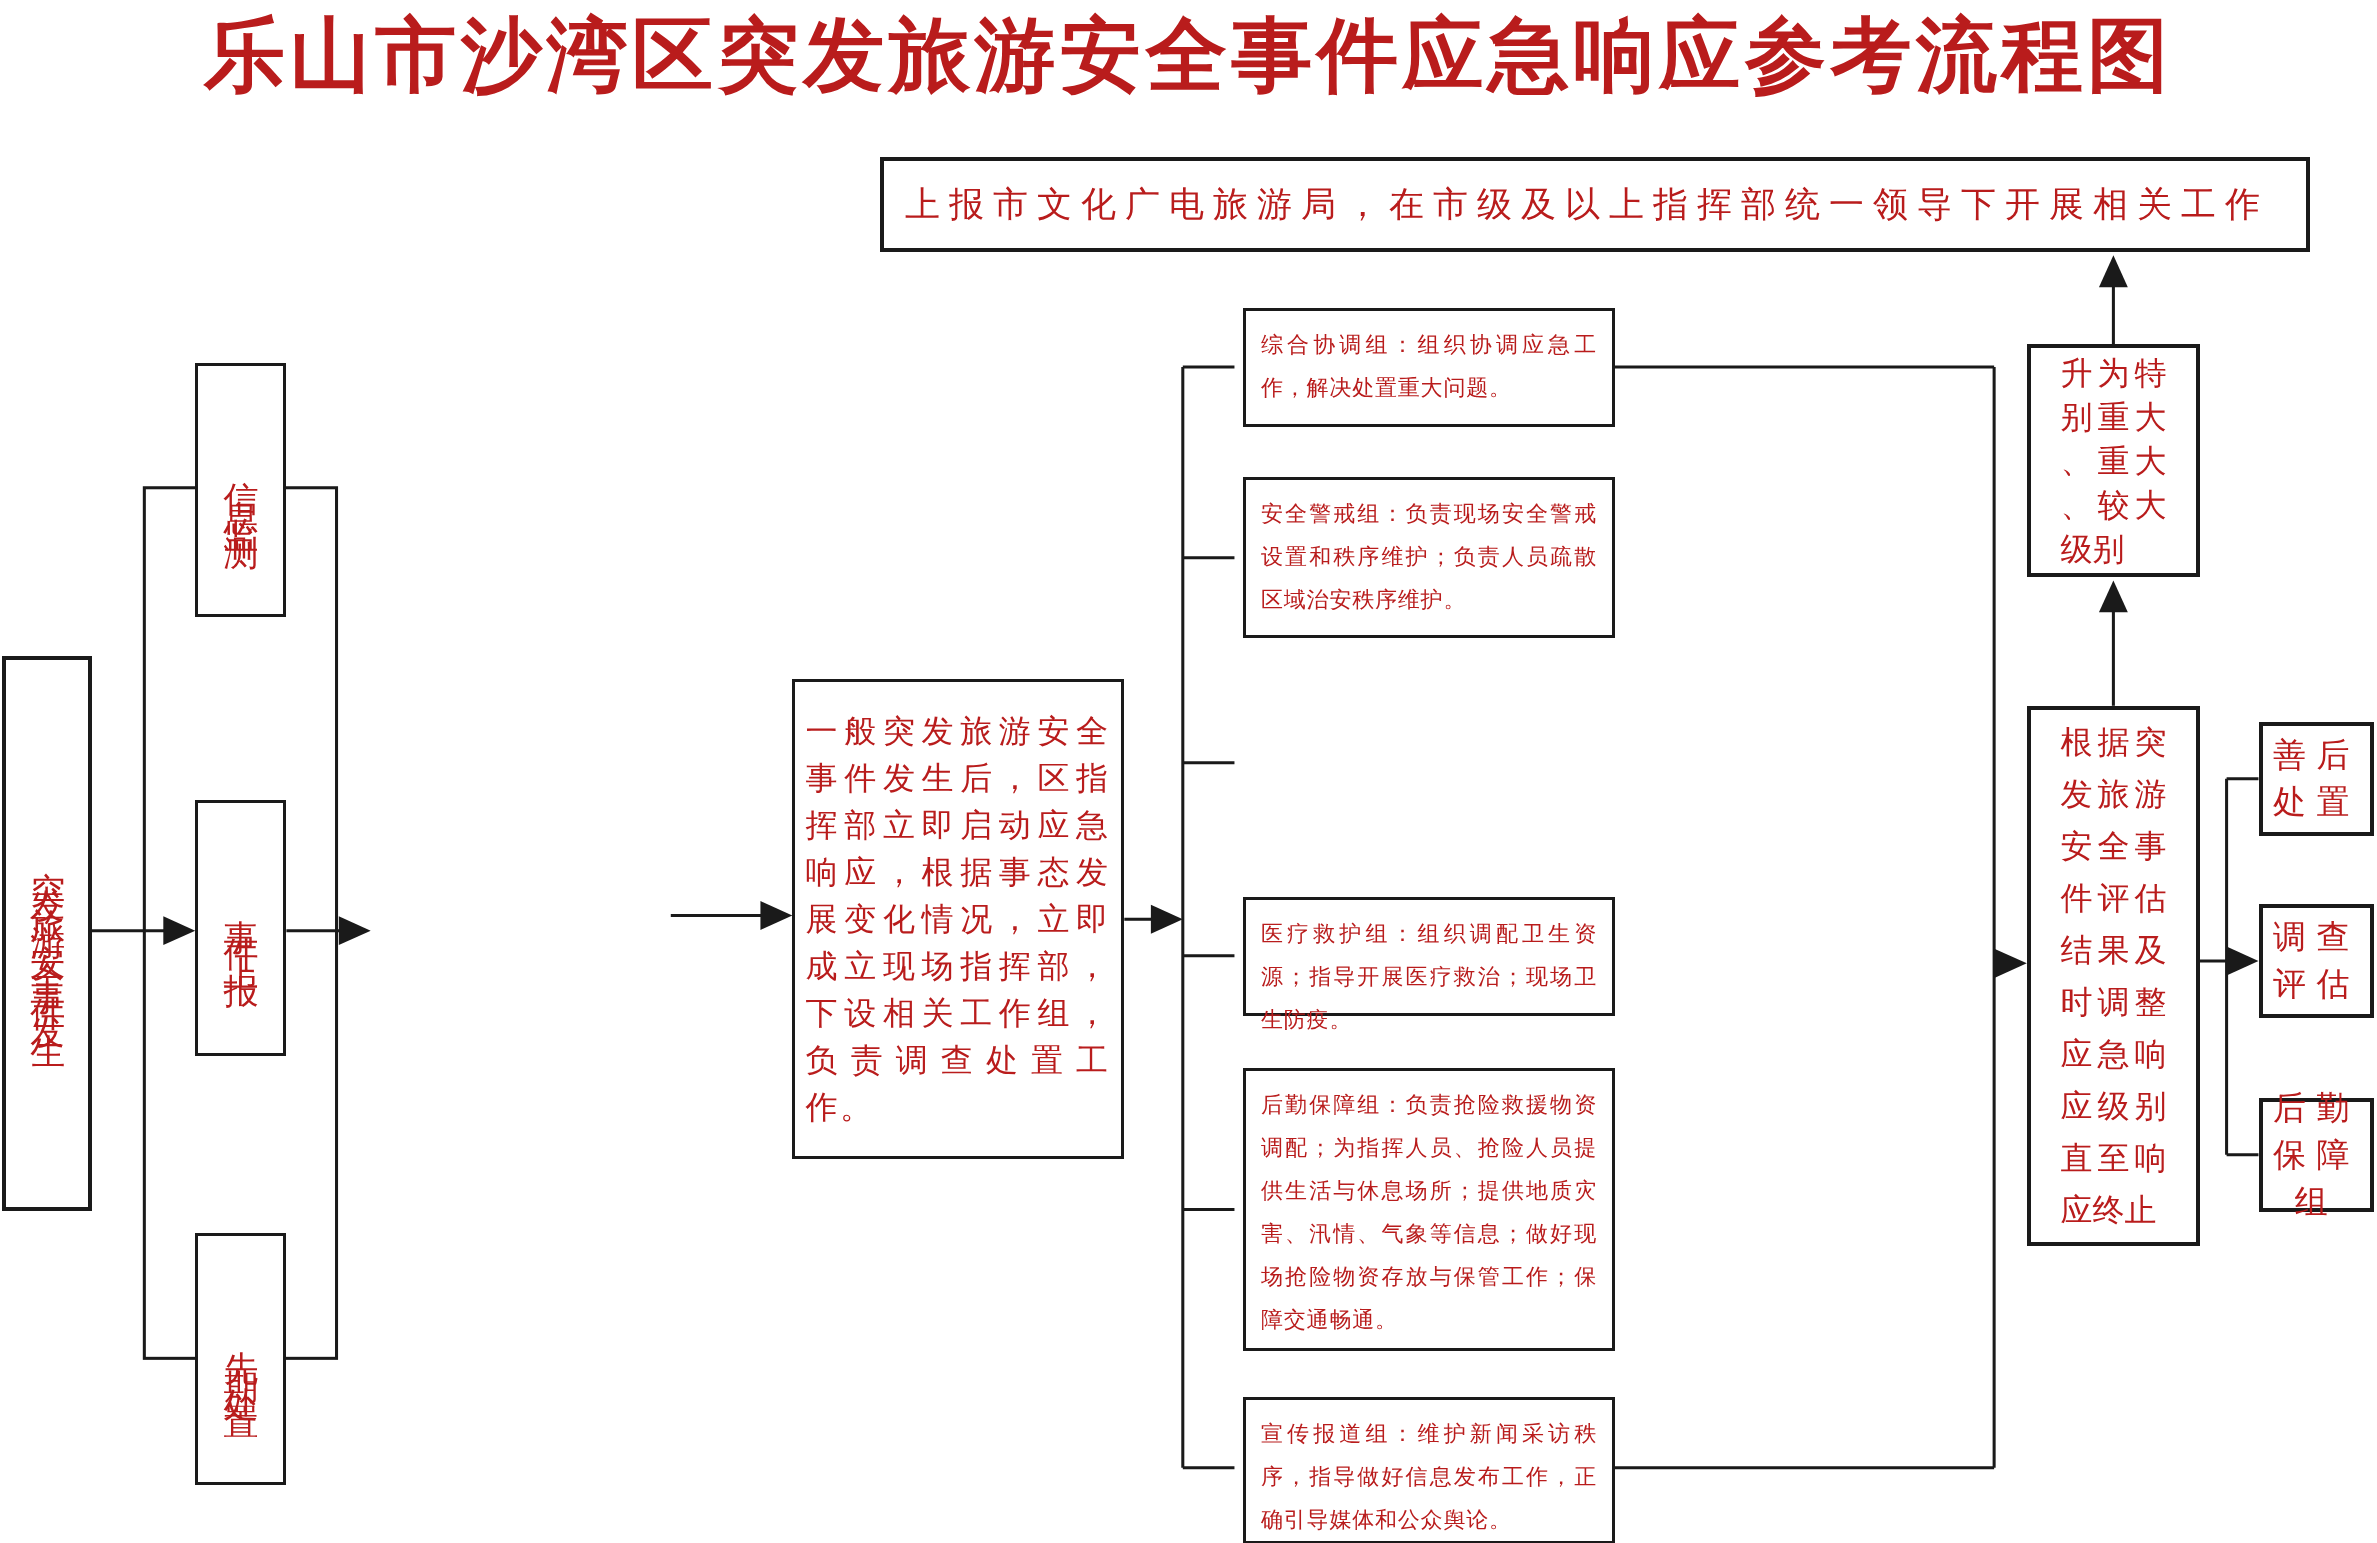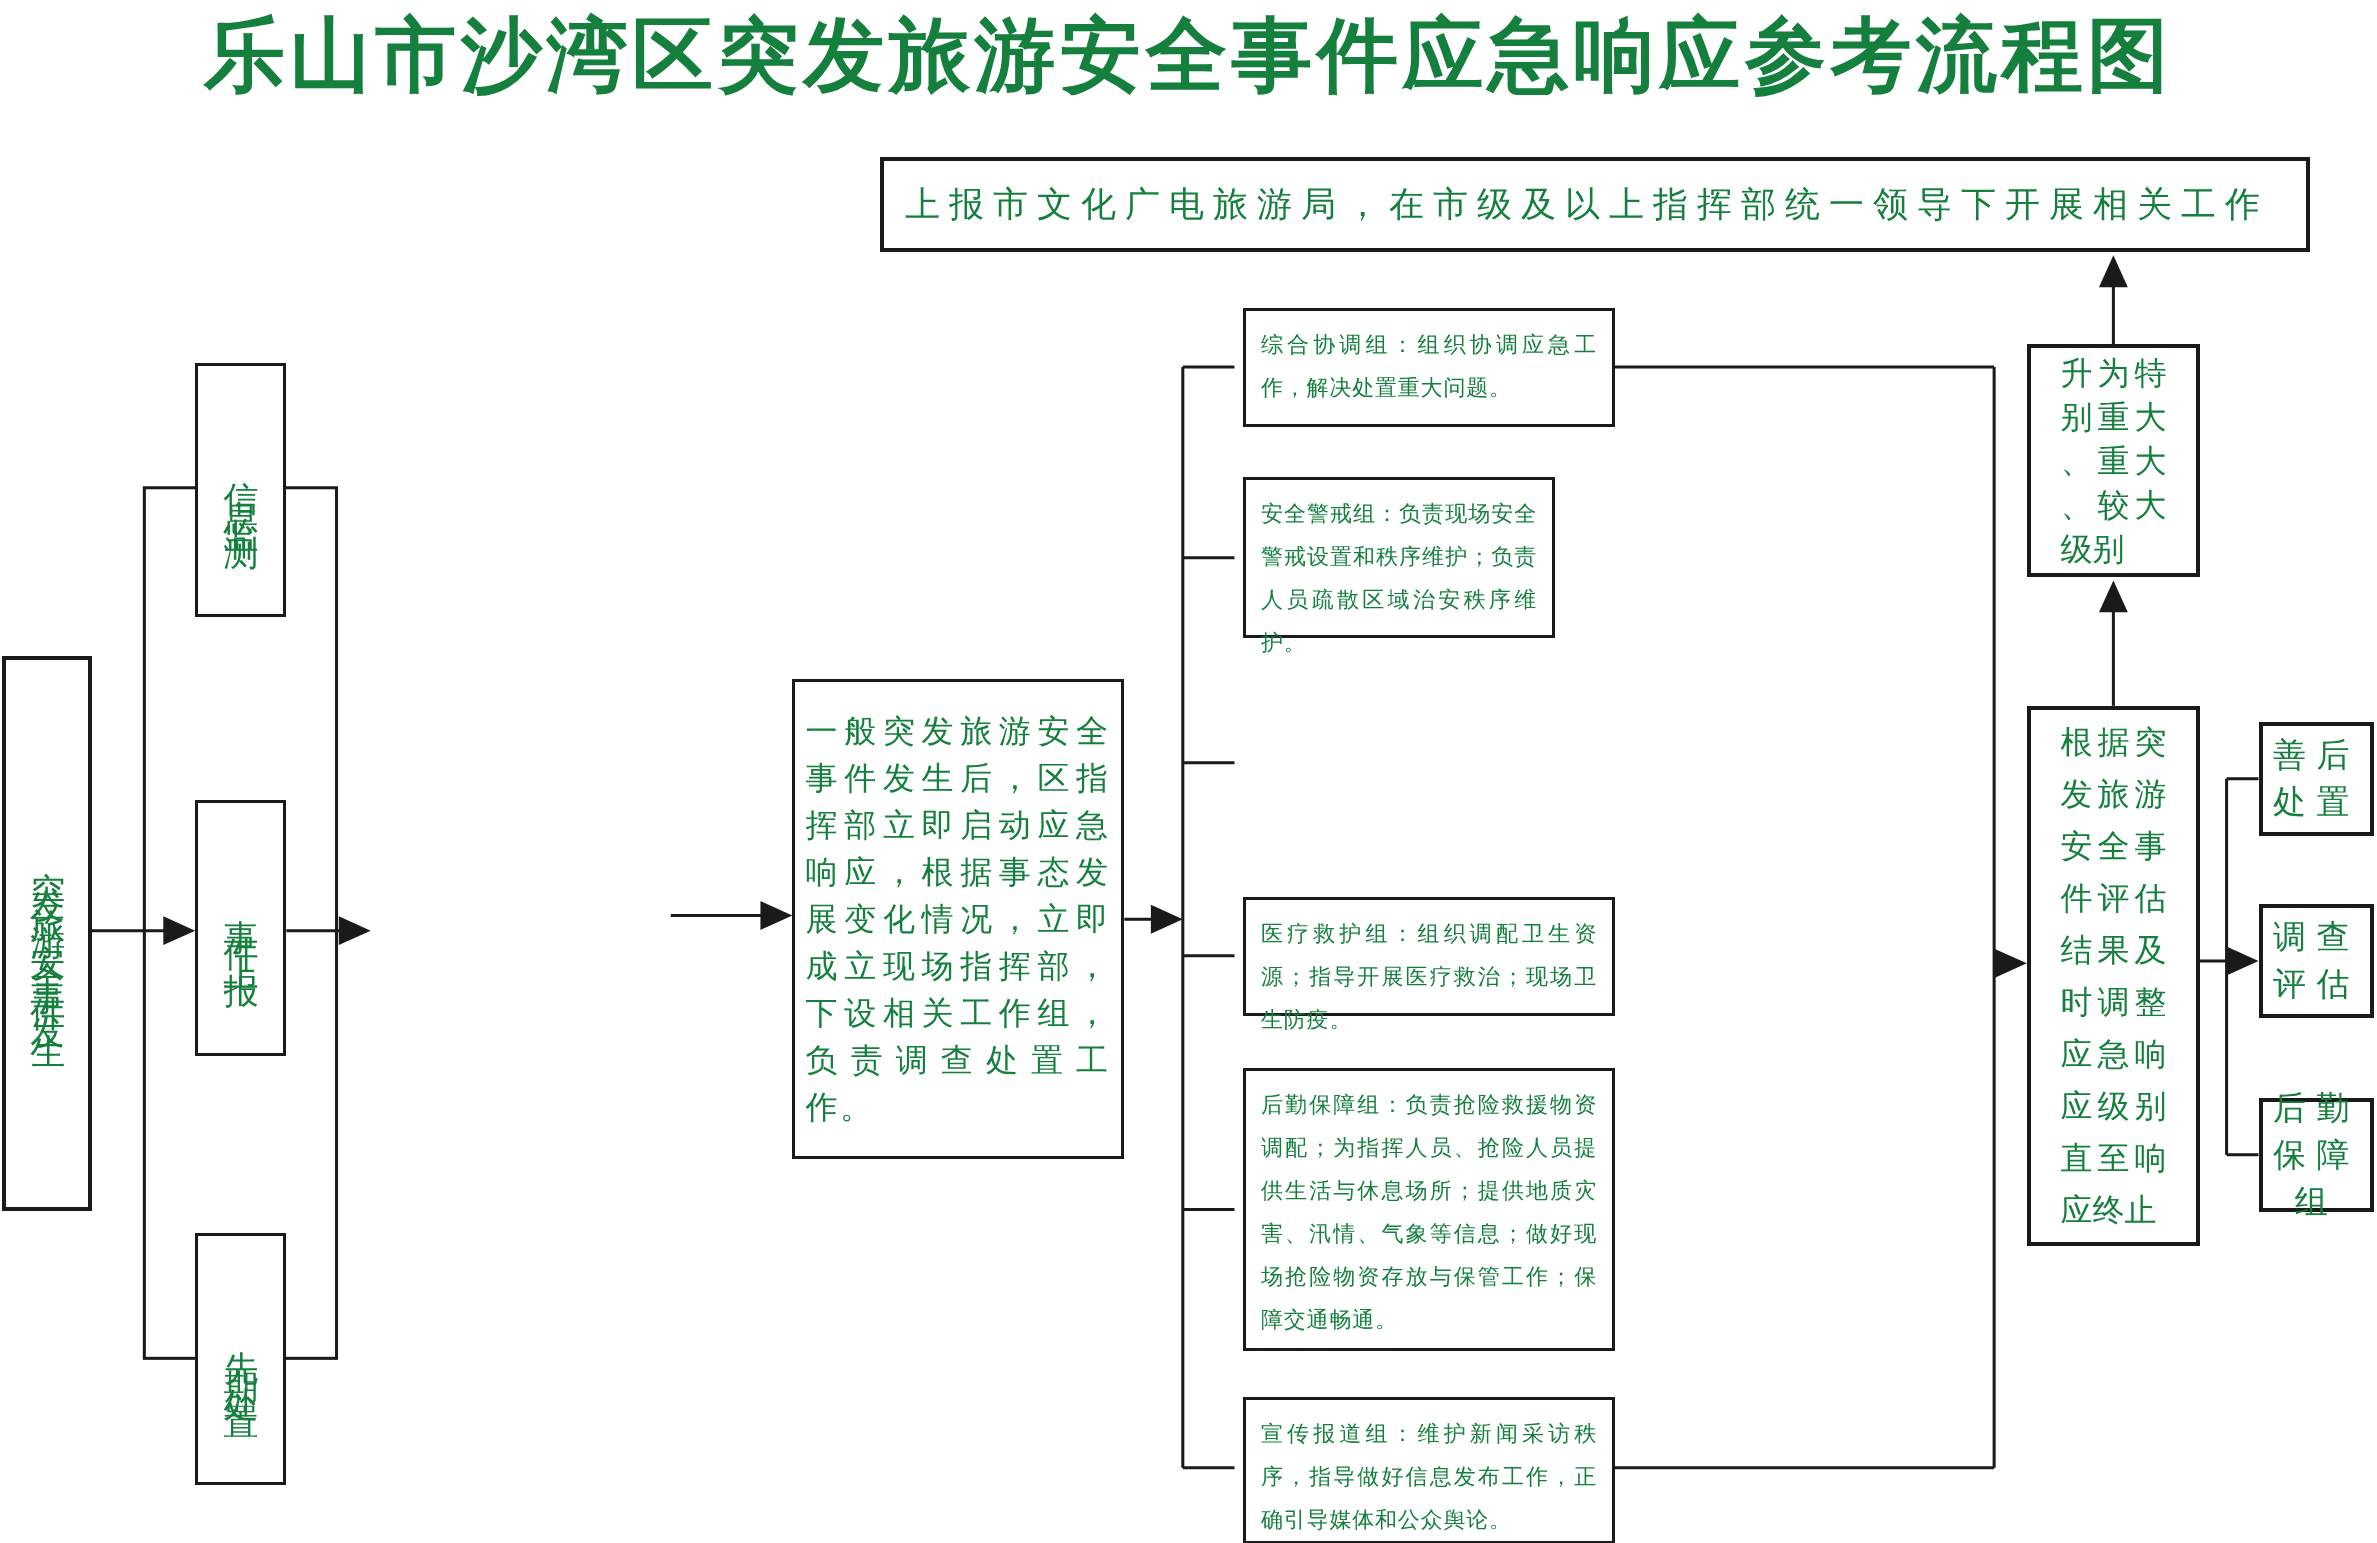--- a/index.html
+++ b/index.html
@@ -1,21 +1,21 @@
 <!DOCTYPE html>
 <html style="font-size:12px"><head>
 <meta charset="utf-8">
 <style>
   html,body{margin:0;padding:0;background:#ffffff;}
   .canvas{
     position:relative;
     width:2377px;height:1543px;
     background:#ffffff;
     font-family:"Liberation Serif","DejaVu Serif",serif;
-    color:#15803d;
+    color:#b91c1c;
     overflow:hidden;
   }
   .title{
     position:absolute;top:1.5px;left:0;width:100%;
     text-align:center;
     font-size:81px;font-weight:bold;letter-spacing:4.6px;
     white-space:nowrap;
   }
   svg.connectors{position:absolute;left:0;top:0;z-index:0;}
   .box{
@@ -123,21 +123,21 @@
   <div class="box vtext" style="left:195px;top:1233px;width:91px;height:252px;">先期处置</div>
 
 
   <div class="box response" style="left:792px;top:679px;width:332px;height:480px;align-items:center;">
     <div class="inner">一般突发旅游安全事件发生后，区指挥部立即启动应急响应，根据事态发展变化情况，立即成立现场指挥部，下设相关工作组，负责调查处置工作。</div>
   </div>
 
   <div class="box group" style="left:1235px;top:308px;width:372px;height:119px;">
     <div class="inner">综合协调组：组织协调应急工作，解决处置重大问题。</div>
   </div>
-  <div class="box group" style="left:1235px;top:477px;width:312px;height:161px;">
+  <div class="box group" style="left:1235px;top:477px;width:372px;height:161px;">
     <div class="inner">安全警戒组：负责现场安全警戒设置和秩序维护；负责人员疏散区域治安秩序维护。</div>
   </div>
   <div class="box group" style="left:1235px;top:897px;width:372px;height:119px;">
     <div class="inner">医疗救护组：组织调配卫生资源；指导开展医疗救治；现场卫生防疫。</div>
   </div>
   <div class="box group" style="left:1235px;top:1068px;width:372px;height:283px;">
     <div class="inner">后勤保障组：负责抢险救援物资调配；为指挥人员、抢险人员提供生活与休息场所；提供地质灾害、汛情、气象等信息；做好现场抢险物资存放与保管工作；保障交通畅通。</div>
   </div>
   <div class="box group" style="left:1235px;top:1397px;width:372px;height:147px;">
     <div class="inner">宣传报道组：维护新闻采访秩序，指导做好信息发布工作，正确引导媒体和公众舆论。</div>

